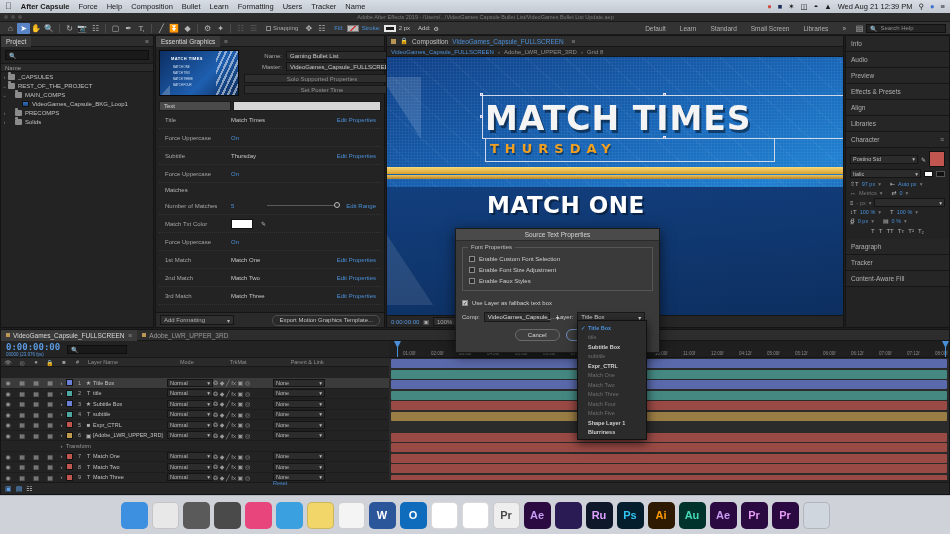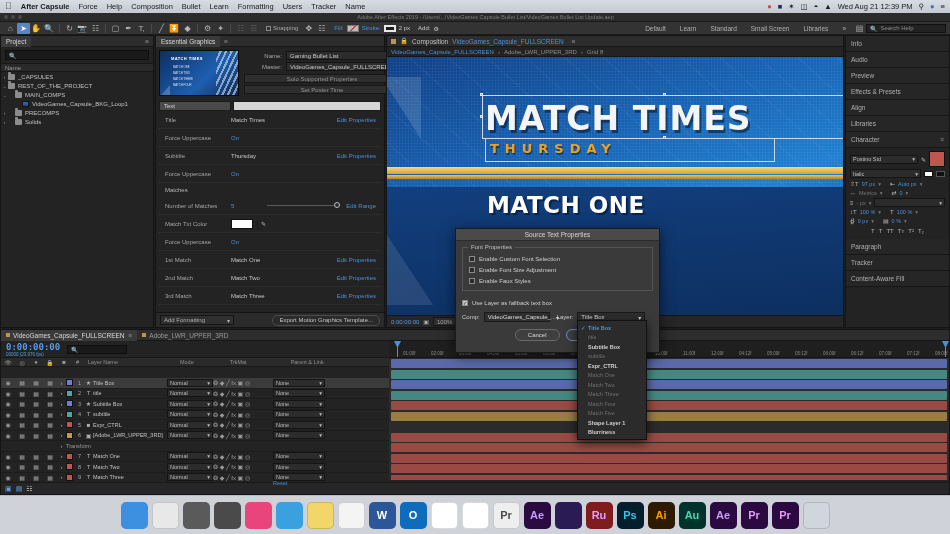--- a/index.html
+++ b/index.html
@@ -1053,21 +1053,21 @@
       <div class="dicon" style="background: rgb(58, 160, 224);"></div>
       <div class="dicon" style="background: rgb(242, 214, 106); color: rgb(74, 74, 74); border: 1px solid rgba(0, 0, 0, 0.15);"></div>
       <div class="dicon" style="background: rgb(244, 244, 244); color: rgb(74, 74, 74); border: 1px solid rgba(0, 0, 0, 0.15);"></div>
       <div class="dicon" style="background: rgb(43, 87, 154);">W</div>
       <div class="dicon" style="background: rgb(15, 108, 189);">O</div>
       <div class="dicon" style="background: rgb(255, 255, 255); color: rgb(74, 74, 74); border: 1px solid rgba(0, 0, 0, 0.15);"></div>
       <div class="dicon" style="background: rgb(255, 255, 255); color: rgb(74, 74, 74); border: 1px solid rgba(0, 0, 0, 0.15);"></div>
       <div class="dicon" style="background: rgb(238, 238, 238); color: rgb(74, 74, 74); border: 1px solid rgba(0, 0, 0, 0.15);">Pr</div>
       <div class="dicon" style="background: rgb(42, 10, 64); color: rgb(201, 156, 245);">Ae</div>
       <div class="dicon" style="background: rgb(42, 27, 85);"></div>
-      <div class="dicon" style="background: #7f1d1d; color: rgb(224, 160, 255);">Ru</div>
+      <div class="dicon" style="background: #0f172a; color: rgb(224, 160, 255);">Ru</div>
       <div class="dicon" style="background: rgb(4, 30, 46); color: rgb(49, 197, 240);">Ps</div>
       <div class="dicon" style="background: rgb(46, 26, 0); color: rgb(255, 154, 0);">Ai</div>
       <div class="dicon" style="background: rgb(0, 51, 43); color: rgb(68, 216, 182);">Au</div>
       <div class="dicon" style="background: rgb(42, 10, 64); color: rgb(201, 156, 245);">Ae</div>
       <div class="dicon" style="background: rgb(42, 10, 64); color: rgb(232, 155, 245);">Pr</div>
       <div class="dicon" style="background: rgb(42, 10, 64); color: rgb(232, 155, 245);">Pr</div>
       <div class="dicon" style="background: rgb(207, 214, 221); color: rgb(74, 74, 74); border: 1px solid rgba(0, 0, 0, 0.15);"></div>
     </div>
 </div>
 

